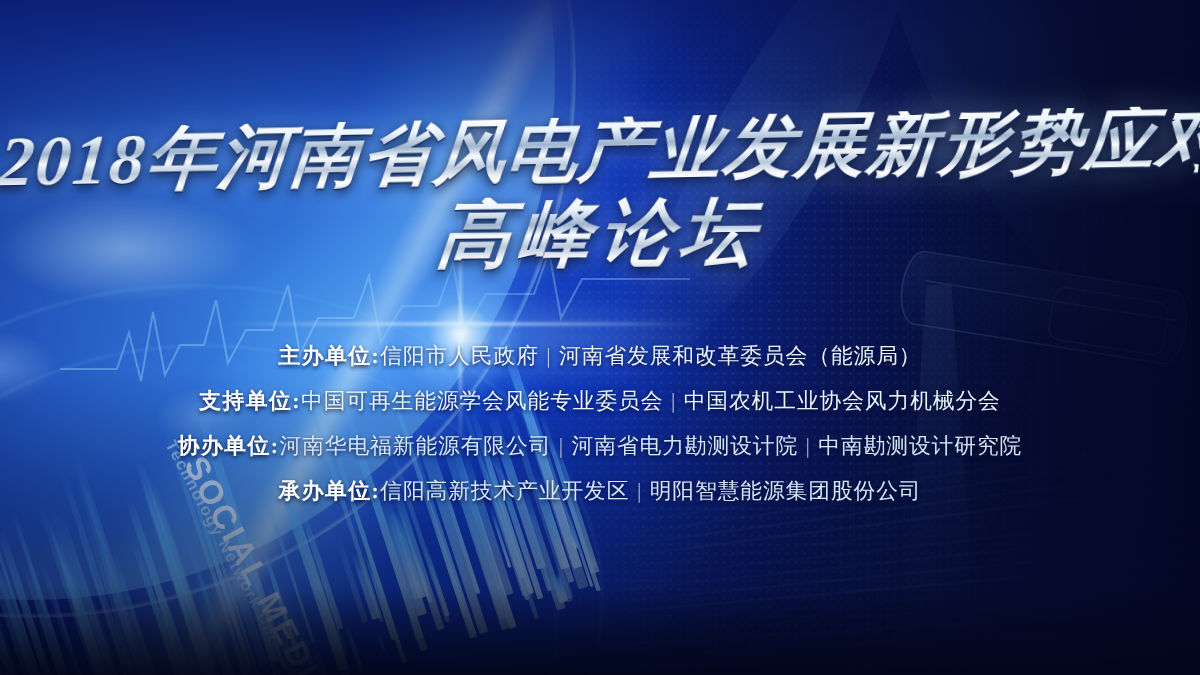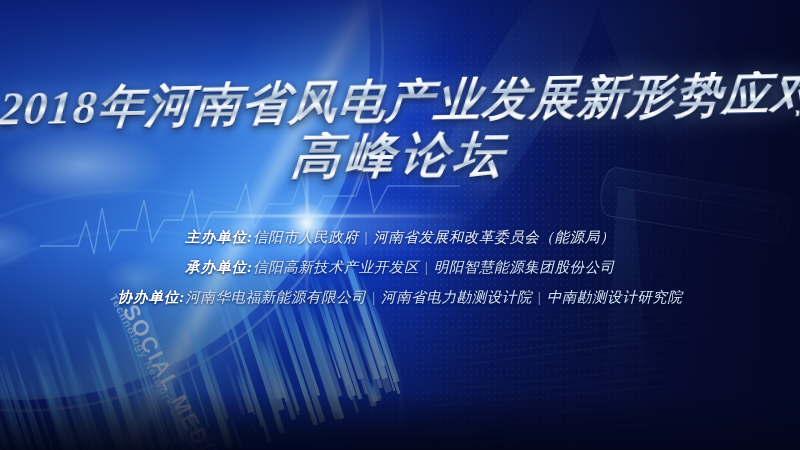--- a/index.html
+++ b/index.html
@@ -183,21 +183,21 @@
     font-weight:700;font-style:italic;
     white-space:nowrap;line-height:1;
     background:linear-gradient(180deg,#ffffff 0%,#e9f2fb 18%,#9fb4cc 38%,#f7fbff 52%,#b9c8da 68%,#ffffff 86%,#cdd9e6 100%);
     -webkit-background-clip:text;background-clip:text;
     color:transparent;-webkit-text-fill-color:transparent;
     filter:drop-shadow(0 1px 0 rgba(20,40,90,.9)) drop-shadow(0 2px 4px rgba(0,10,40,.75)) drop-shadow(0 0 10px rgba(170,215,255,.35));
   }
   .title-1{font-size:47px;letter-spacing:1px;transform:skewX(-6deg) rotate(-1.1deg);}
   .title-2{font-size:49px;letter-spacing:5px;margin-top:6px;transform:skewX(-6deg) rotate(-0.6deg);}
 
-  .orgs{position:absolute;left:0;right:0;top:228px;font-style:italic;}
+  .orgs{position:absolute;left:0;right:0;top:228px;}
   .org-line{
     text-align:center;white-space:nowrap;
     font-family:"Liberation Serif","DejaVu Serif",serif;
     font-size:14.5px;color:#eaf3ff;letter-spacing:.6px;
     text-shadow:0 1px 3px rgba(0,12,50,.9);
     margin-bottom:11px;
   }
   .org-line .lbl{font-weight:700;color:#ffffff;letter-spacing:1px;}
   .org-line .sep{opacity:.75;padding:0 5px;}
   .org-line.dim{color:#d6e6fb;}
@@ -405,19 +405,20 @@
 
   <div class="content">
 
     <div class="title-wrap">
       <div class="title-line title-1">2018年河南省风电产业发展新形势应对策略</div>
       <div class="title-line title-2">高峰论坛</div>
     </div>
 
     <div class="orgs" id="orgs">
         <div class="org-line"><span class="lbl">主办单位:</span><span>信阳市人民政府</span><span class="sep">|</span><span>河南省发展和改革委员会（能源局）</span></div>
+        <div class="org-line"><span class="lbl">支持单位:</span><span>中国可再生能源学会风能专业委员会</span><span class="sep">|</span><span>中国农机工业协会风力机械分会</span></div>
+        <div class="org-line dim"><span class="lbl">协办单位:</span><span>河南华电福新能源有限公司</span><span class="sep">|</span><span>河南省电力勘测设计院</span><span class="sep">|</span><span>中南勘测设计研究院</span></div>
         <div class="org-line dim"><span class="lbl">承办单位:</span><span>信阳高新技术产业开发区</span><span class="sep">|</span><span>明阳智慧能源集团股份公司</span></div>
-        <div class="org-line dim"><span class="lbl">协办单位:</span><span>河南华电福新能源有限公司</span><span class="sep">|</span><span>河南省电力勘测设计院</span><span class="sep">|</span><span>中南勘测设计研究院</span></div>
       </div>
 
 
   </div>
 </div>
 
 </body></html>

